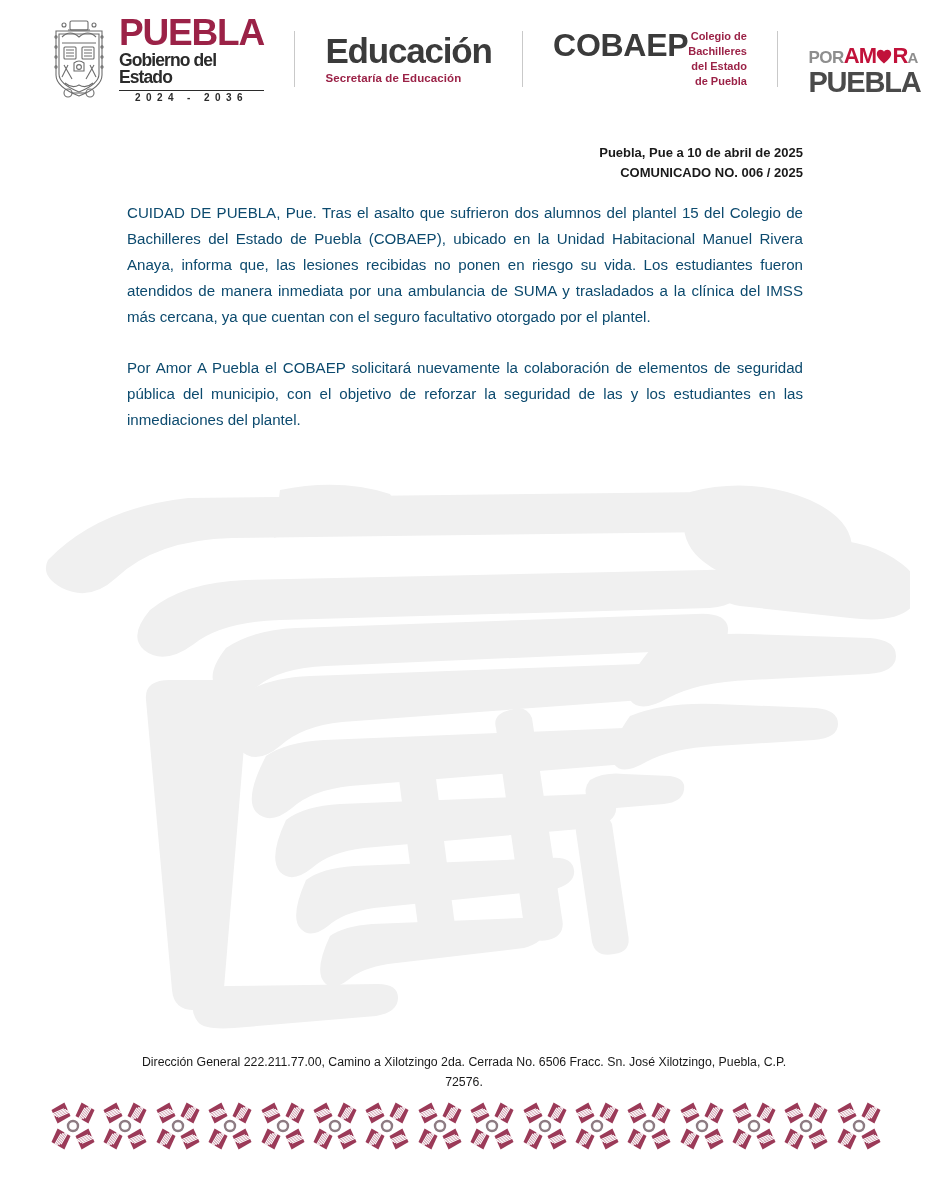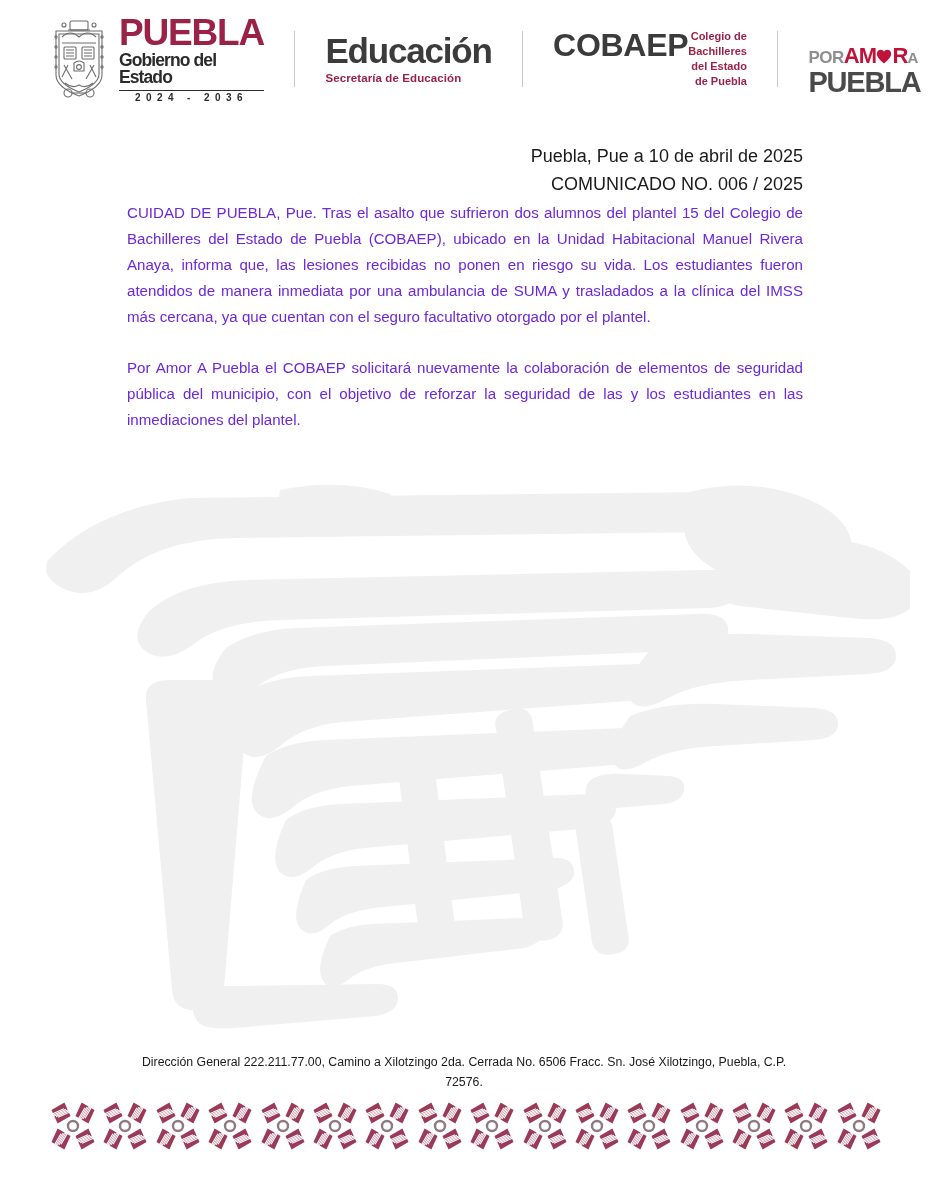--- a/index.html
+++ b/index.html
@@ -186,38 +186,38 @@
   
   .doc-meta {
     position: absolute;
     right: 125px;
     top: 143px;
     text-align: right;
     z-index: 2;
   }
   .doc-meta div {
     font-family: "Liberation Sans", sans-serif;
-    font-weight: normal;
-    font-size: 18px;
+    font-weight: bold;
+    font-size: 13px;
     color: #1a1a1a;
     line-height: 1.55;
   }
 
   .body-area {
     position: absolute;
     left: 127px;
     top: 200px;
     width: 676px;
     z-index: 2;
   }
   .body-area p {
     font-family: "Liberation Sans", sans-serif;
     font-size: 15.1px;
     line-height: 1.72;
-    color: #6d28d9;
+    color: #0c4a6e;
     text-align: justify;
     margin: 0 0 25px 0;
   }
 
   
   .footer-text {
     position: absolute;
     left: 128px;
     top: 1053px;
     width: 672px;

